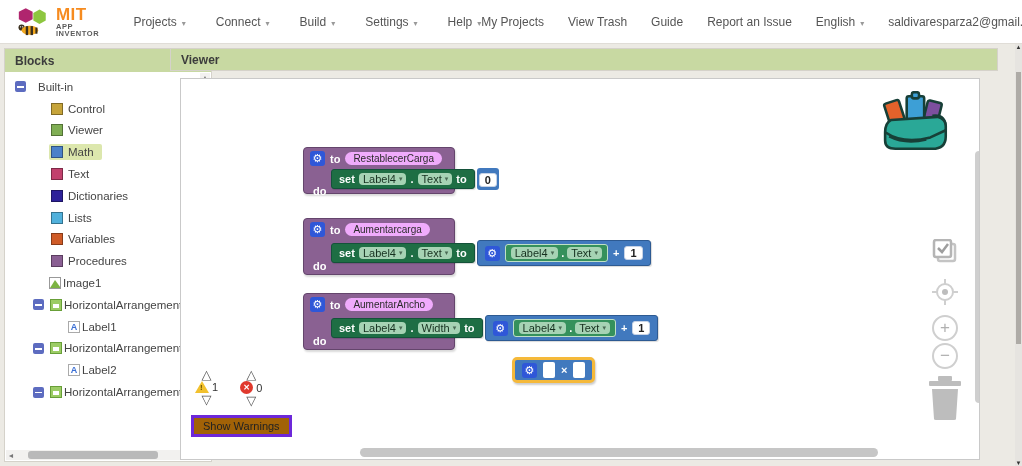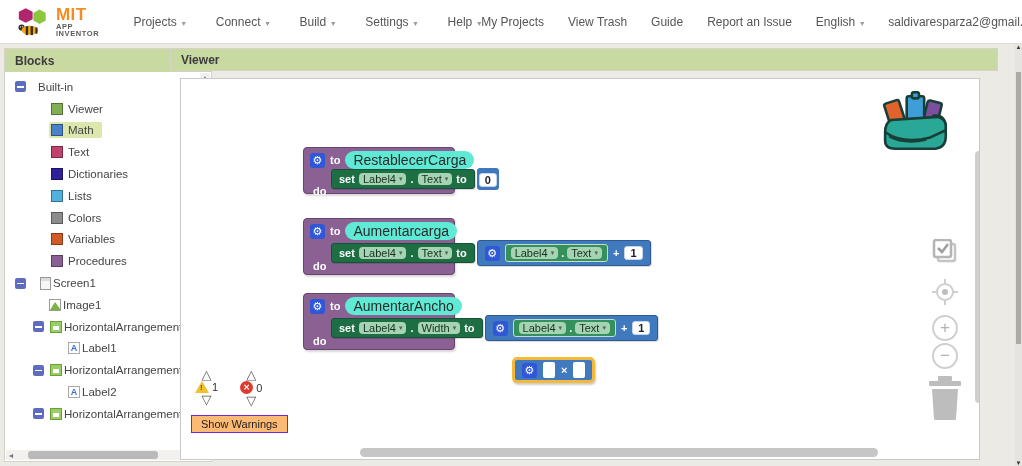--- a/index.html
+++ b/index.html
@@ -65,21 +65,21 @@
   .side-hscroll .thumb { height:8px; background:#b9b9b9; border-radius:3px; width:130px; margin-left:12px; }
   .side-hscroll .arr { font-size:7px; color:#777; width:10px; text-align:center; }
 
   
   .proc { position:absolute; background:#8a6192; border:1px solid #64456c; border-radius:4px;
           box-shadow:1px 2px 2px rgba(0,0,0,0.15); }
   .proc-title { display:flex; align-items:center; gap:5px; padding:3px 6px; }
   .gear { width:15px; height:15px; background:#2f57d8; border-radius:3px; color:#fff; font-size:11px;
           line-height:14px; text-align:center; flex:none; cursor:pointer; }
   .kw { color:#fff; font-size:11px; font-weight:bold; }
-  .name-pill { background:#5eead4; border-radius:9px; padding:1px 8px; font-size:14px; color:#2b2b2b; }
+  .name-pill { background:#f0abfc; border-radius:9px; padding:1px 8px; font-size:10px; color:#2b2b2b; }
   .do-label { position:absolute; left:9px; color:#fff; font-size:11px; font-weight:bold;margin-top:12px; }
   .set-row { position:absolute; display:flex; align-items:center; white-space:nowrap; }
   .set-block { display:flex; align-items:center; gap:4px; background:#1e6e44; border:1px solid #14523a;
                border-radius:3px; padding:3px 7px; box-shadow:1px 1px 1px rgba(0,0,0,0.15); }
   .pill { background:#a6d3b4; border-radius:4px; padding:0 4px; font-size:11px; color:#16301f;
           display:inline-flex; align-items:center; gap:3px; cursor:pointer; }
   .pill::after { content:"▾"; font-size:7px; color:#4a6a54; }
   .dot { color:#fff; font-size:11px; font-weight:bold; }
   .math-block { display:flex; align-items:center; gap:5px; background:#4179be; border:1px solid #2d5a92;
                 border-radius:3px; padding:3px 7px; margin-left:2px; box-shadow:1px 1px 1px rgba(0,0,0,0.15); }
@@ -95,21 +95,21 @@
   
   .warn-cluster { position:absolute; left:14px; top:290px; display:flex; gap:22px; }
   .warn-col { display:flex; flex-direction:column; align-items:center; gap:1px; }
   .tri { font-size:13px; color:#555; line-height:11px; cursor:pointer; }
   .count-row { display:flex; align-items:center; gap:3px; font-size:11px; color:#333; }
   .warn-ic { width:0; height:0; border-left:7px solid transparent; border-right:7px solid transparent;
              border-bottom:12px solid #f2c12e; position:relative; }
   .warn-ic::after { content:"!"; position:absolute; left:-2px; top:2px; font-size:8px; color:#6b5500; font-weight:bold; }
   .err-ic { width:13px; height:13px; border-radius:50%; background:#e0392d; color:#fff; font-size:8px;
             font-weight:bold; text-align:center; line-height:13px; }
-  .show-warn { position:absolute; left:10px; top:336px; background:#fdba74; border:1px solid #6d28d9;
+  .show-warn { position:absolute; left:10px; top:336px; background:#a16207; border:3px solid #6d28d9;
                font-size:11px; color:#222; padding:2px 9px; cursor:pointer; }
 
   
   .ctl { position:absolute; color:#c0c0c0; }
   .circle-btn { width:26px; height:26px; border-radius:50%; border:2px solid #cfcfcf; color:#b0b0b0;
                 font-size:17px; text-align:center; line-height:22px; cursor:pointer; background:#fff; }
   .canvas-vscroll { position:absolute; left:794px; top:72px; width:8px; height:252px;
                     background:#cfcfcf; border-radius:4px; }
   .canvas-hscroll { position:absolute; left:179px; top:369px; width:518px; height:9px;
                     background:#c6c6c6; border-radius:5px; }
@@ -159,20 +159,24 @@
 
   <div class="blocks-panel">
     <div class="panel-header">Blocks</div>
     <div class="tree">
 
       <div class="trow ind0">
         <span class="collapse"></span>
         <span class="tlabel">Built-in</span>
       </div>
       <div class="trow ind1">
+        <span class="sq" style="background:#c6a43a"></span>
+        <span class="tlabel">Control</span>
+      </div>
+      <div class="trow ind1">
         <span class="sq" style="background:#7fae53"></span>
         <span class="tlabel">Viewer</span>
       </div>
       <div class="trow" style="padding-left:44px">
         <span class="hl">
           <span class="sq" style="background:#4a81c9"></span>
           <span class="tlabel">Math</span>
         </span>
       </div>
       <div class="trow ind1">
@@ -181,36 +185,26 @@
       </div>
       <div class="trow ind1">
         <span class="sq" style="background:#2d2199"></span>
         <span class="tlabel">Dictionaries</span>
       </div>
       <div class="trow ind1">
         <span class="sq" style="background:#51b1dc"></span>
         <span class="tlabel">Lists</span>
       </div>
       <div class="trow ind1">
-        <span class="sq" style="background:#8c8c8c"></span>
-        <span class="tlabel">Colors</span>
-      </div>
-      <div class="trow ind1">
         <span class="sq" style="background:#cf5b27"></span>
         <span class="tlabel">Variables</span>
       </div>
       <div class="trow ind1">
         <span class="sq" style="background:#8a5f93"></span>
         <span class="tlabel">Procedures</span>
-      </div>
-      <div class="trow indS">
-        <span class="collapse"></span>
-        <span class="icon-gap"></span>
-        <span class="screen-ic"></span>
-        <span class="tlabel">Screen1</span>
       </div>
       <div class="trow ind2">
         <span class="image-ic"></span>
         <span class="tlabel">Image1</span>
       </div>
       <div class="trow indH">
         <span class="collapse"></span>
         <span class="icon-gap"></span>
         <span class="ha-ic"></span>
         <span class="tlabel">HorizontalArrangement</span>

